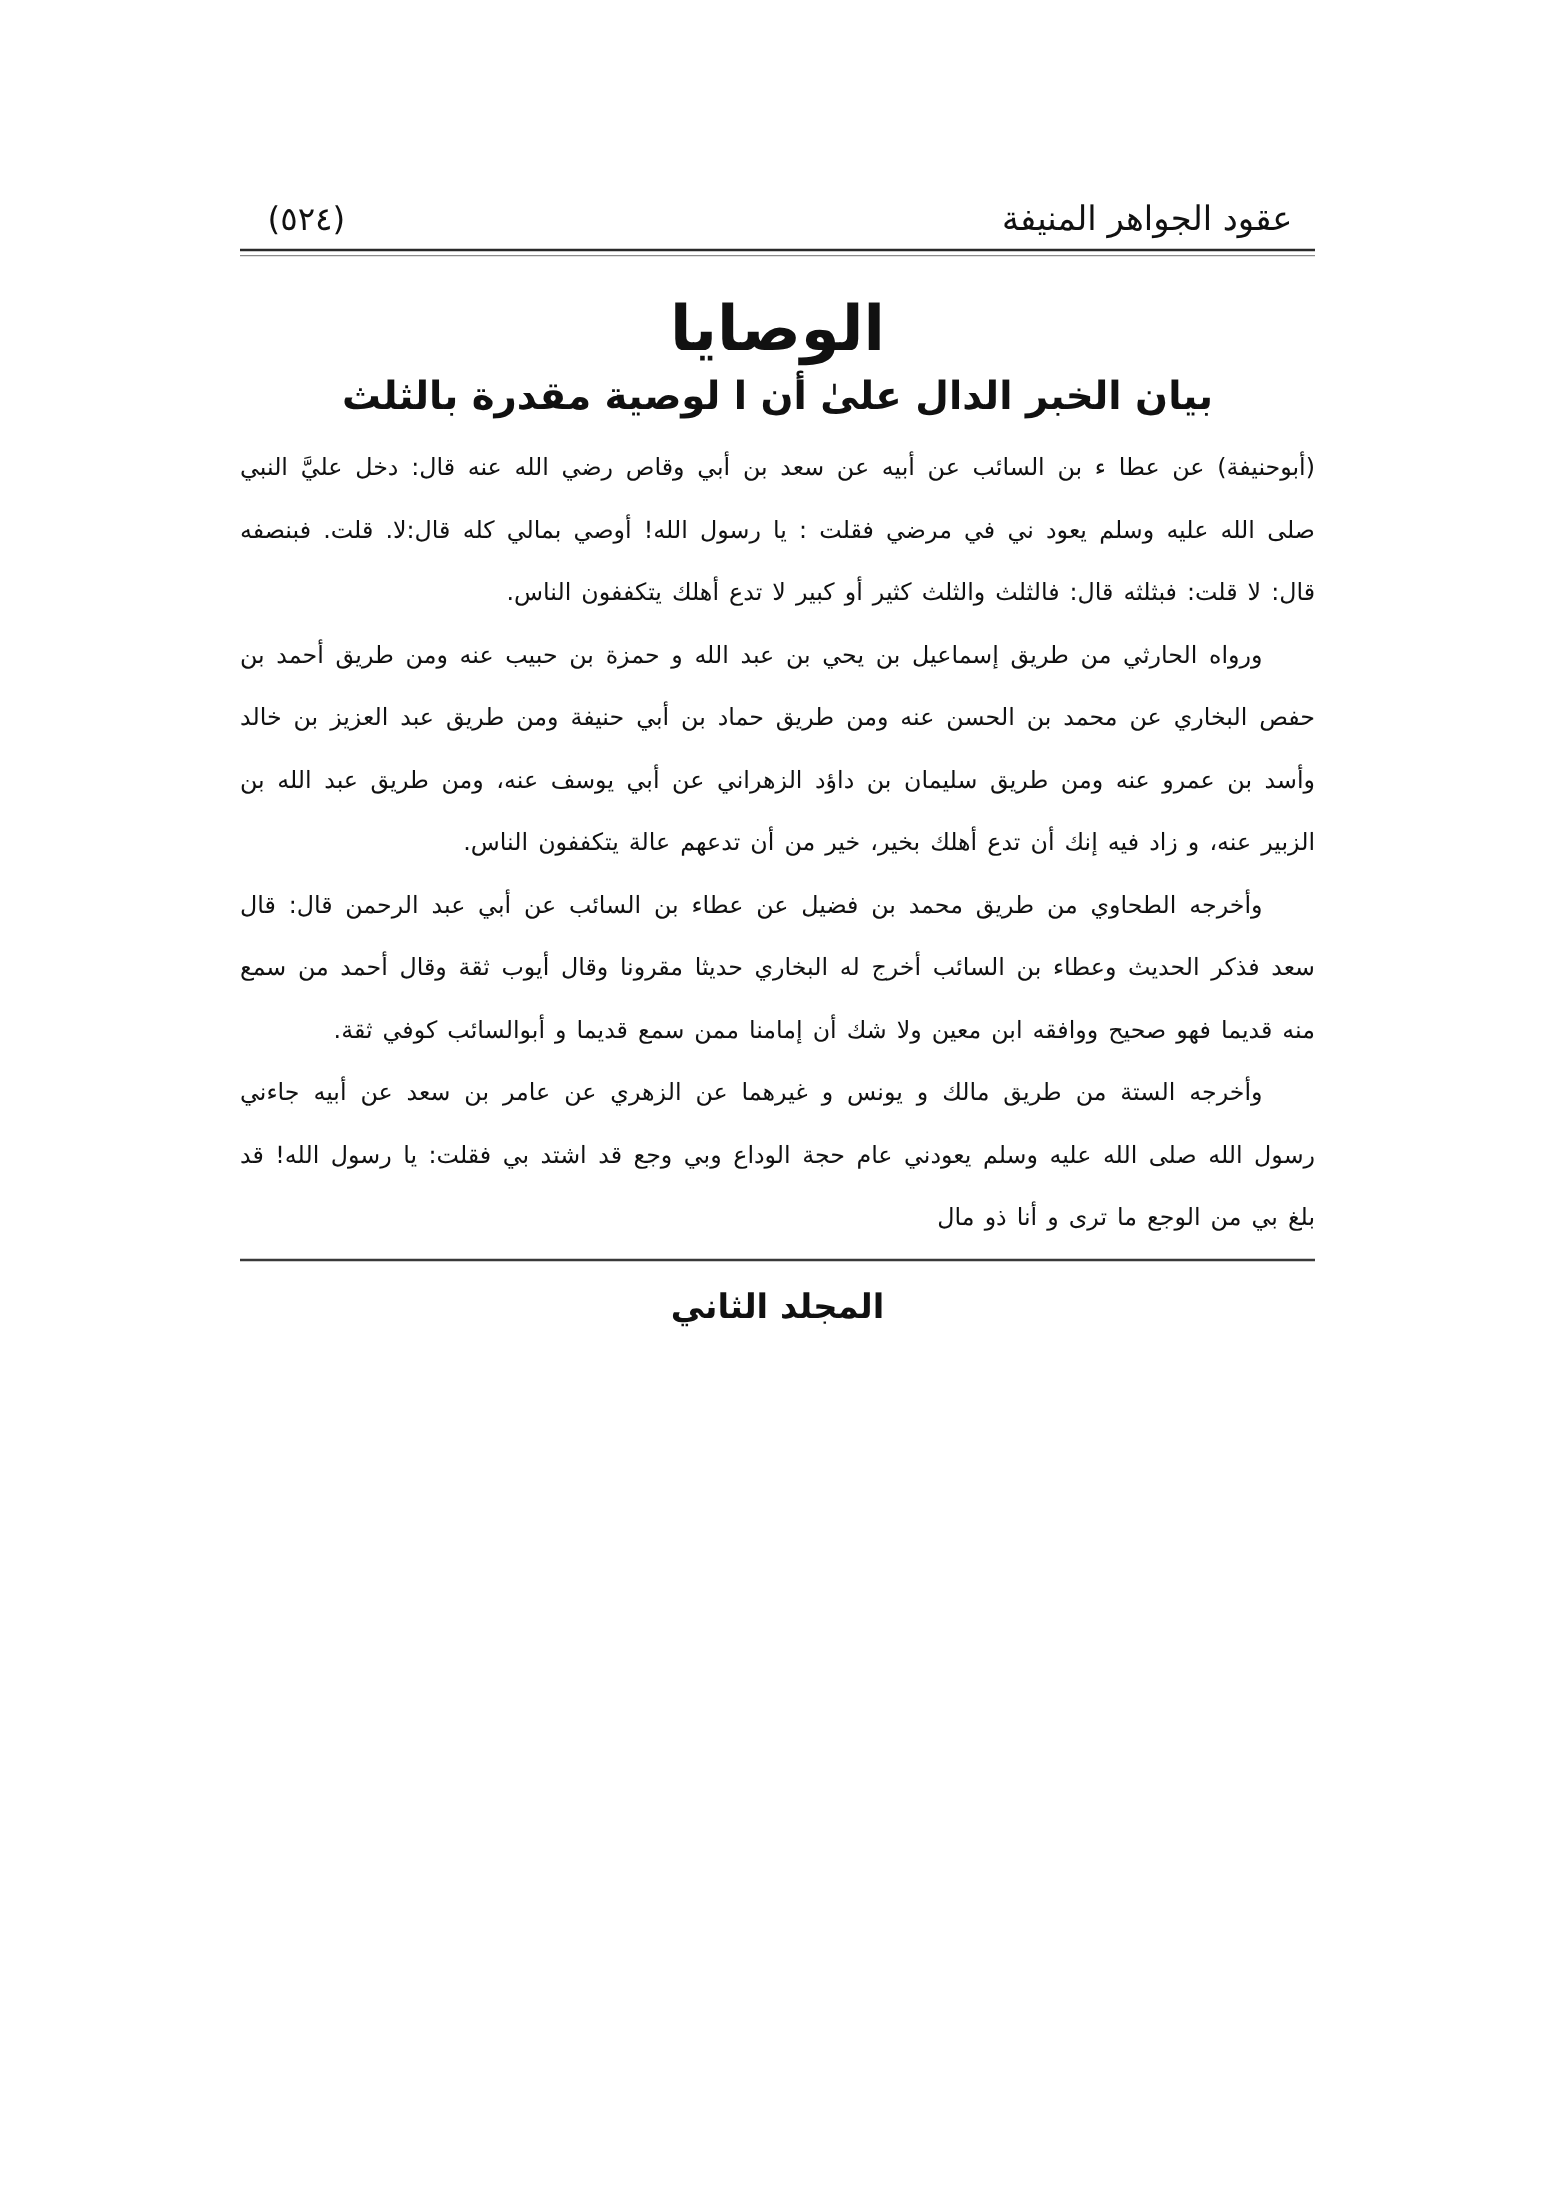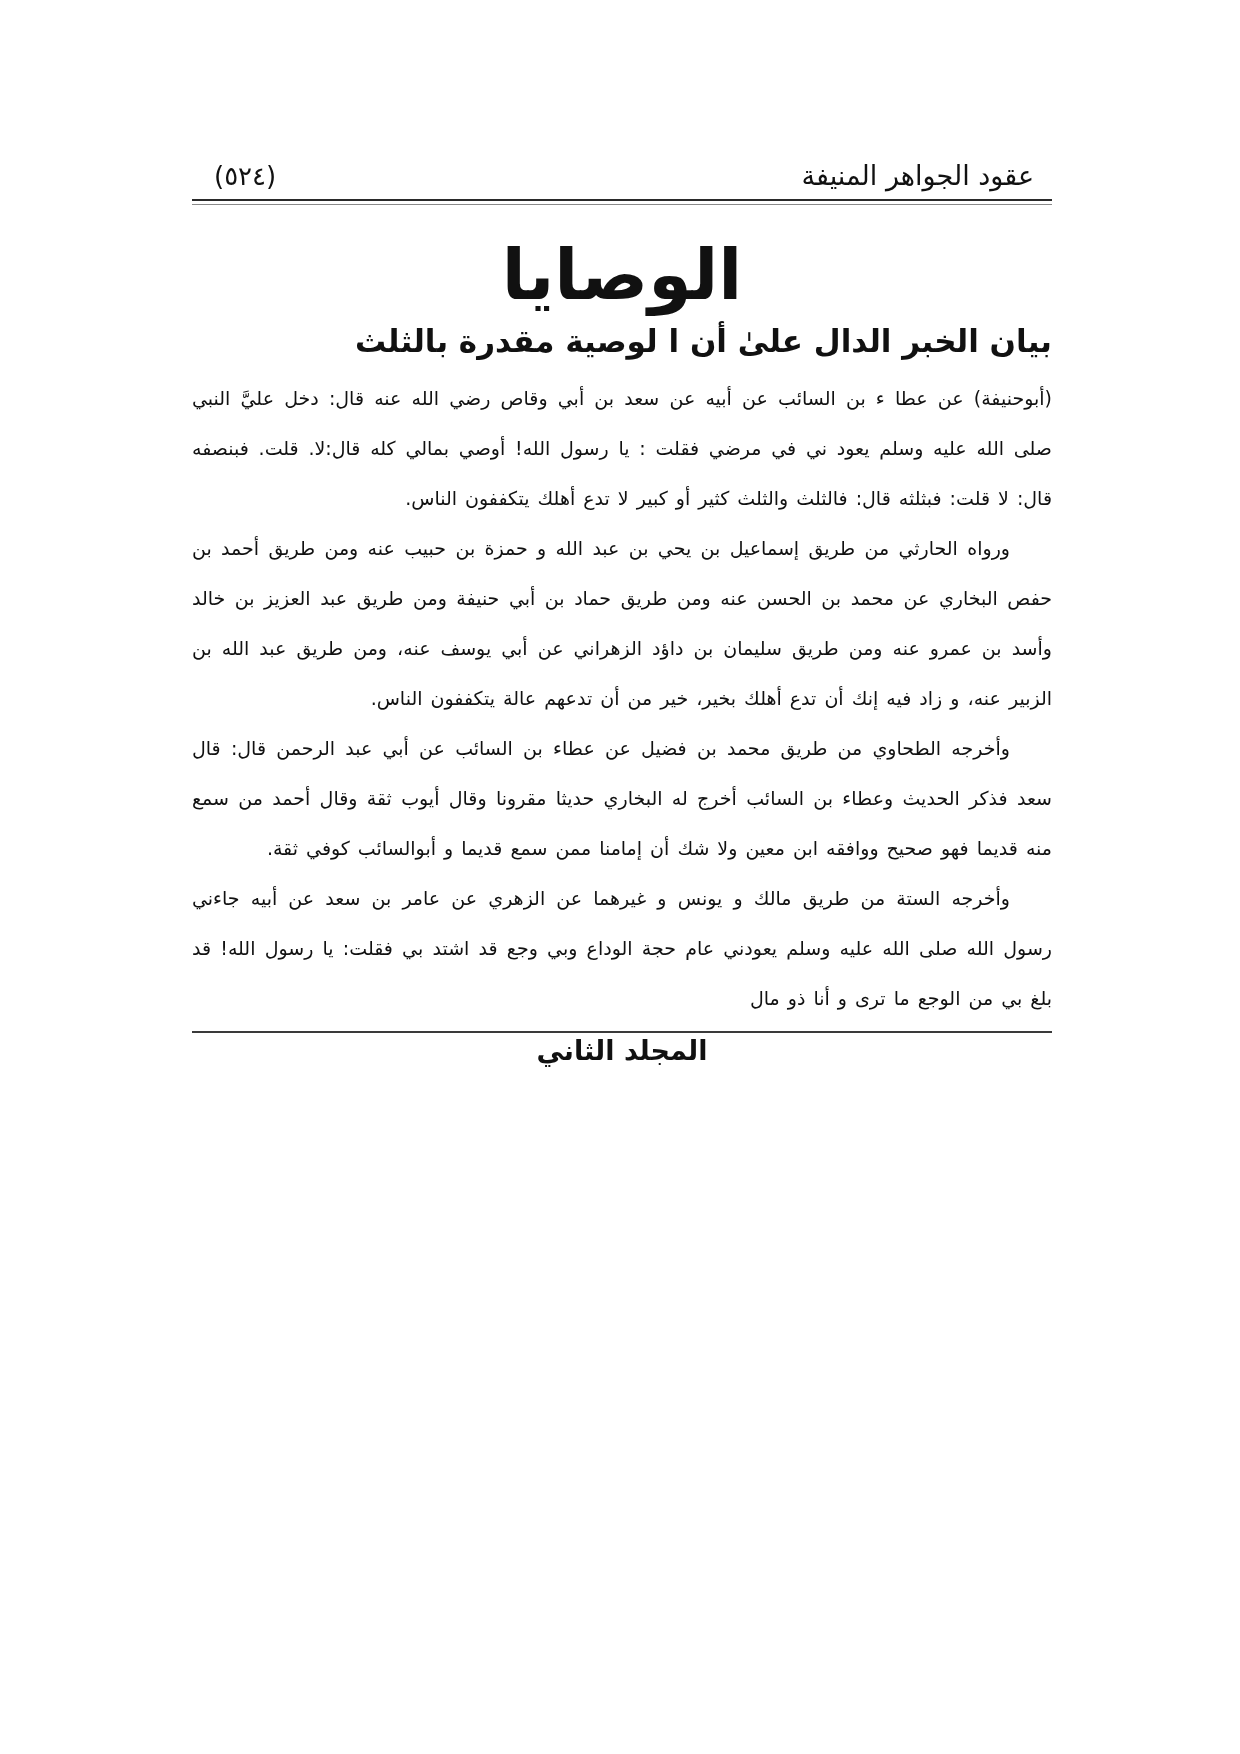--- a/index.html
+++ b/index.html
@@ -14,39 +14,39 @@
     display:flex;justify-content:space-between;align-items:flex-end;
     padding:0 18px 6px 22px;
   }
   .book-title{font-size:27px;font-weight:normal;letter-spacing:-1px;}
   .page-number{font-size:26px;direction:ltr;}
   .header-rule{
     height:3px;border-top:2px solid #2a2a2a;border-bottom:1px solid #8a8a8a;
     margin:2px 0 0 0;
   }
   .main-title{
-    text-align:center;font-size:70px;font-weight:bold;
+    text-align:center;font-size:50px;font-weight:bold;
     margin:28px 0 6px 0;line-height:1.2;
   }
   .subtitle{
-    text-align:right;font-size:31px;font-weight:bold;
+    text-align:center;font-size:31px;font-weight:bold;
     margin:6px 0 14px 0;
   }
   .body-text p{
     font-size:19px;line-height:50px;margin:0;
     text-align:justify;text-justify:inter-word;
     word-spacing:2px;
   }
   .body-text p.indented{text-indent:42px;}
   .footer-rule{
     height:0;border-top:2px solid #3a3a3a;margin-top:8px;
   }
   .footer{
     text-align:center;font-size:27px;font-weight:bold;
-    margin-top:2px;
+    margin-top:21px;
   }
 </style>
 </head>
 <body>
 
 <div class="page">
 
   <div class="header">
     <span class="book-title">عقود الجواهر المنيفة</span>
     <span class="page-number">(٥٢٤)</span>

